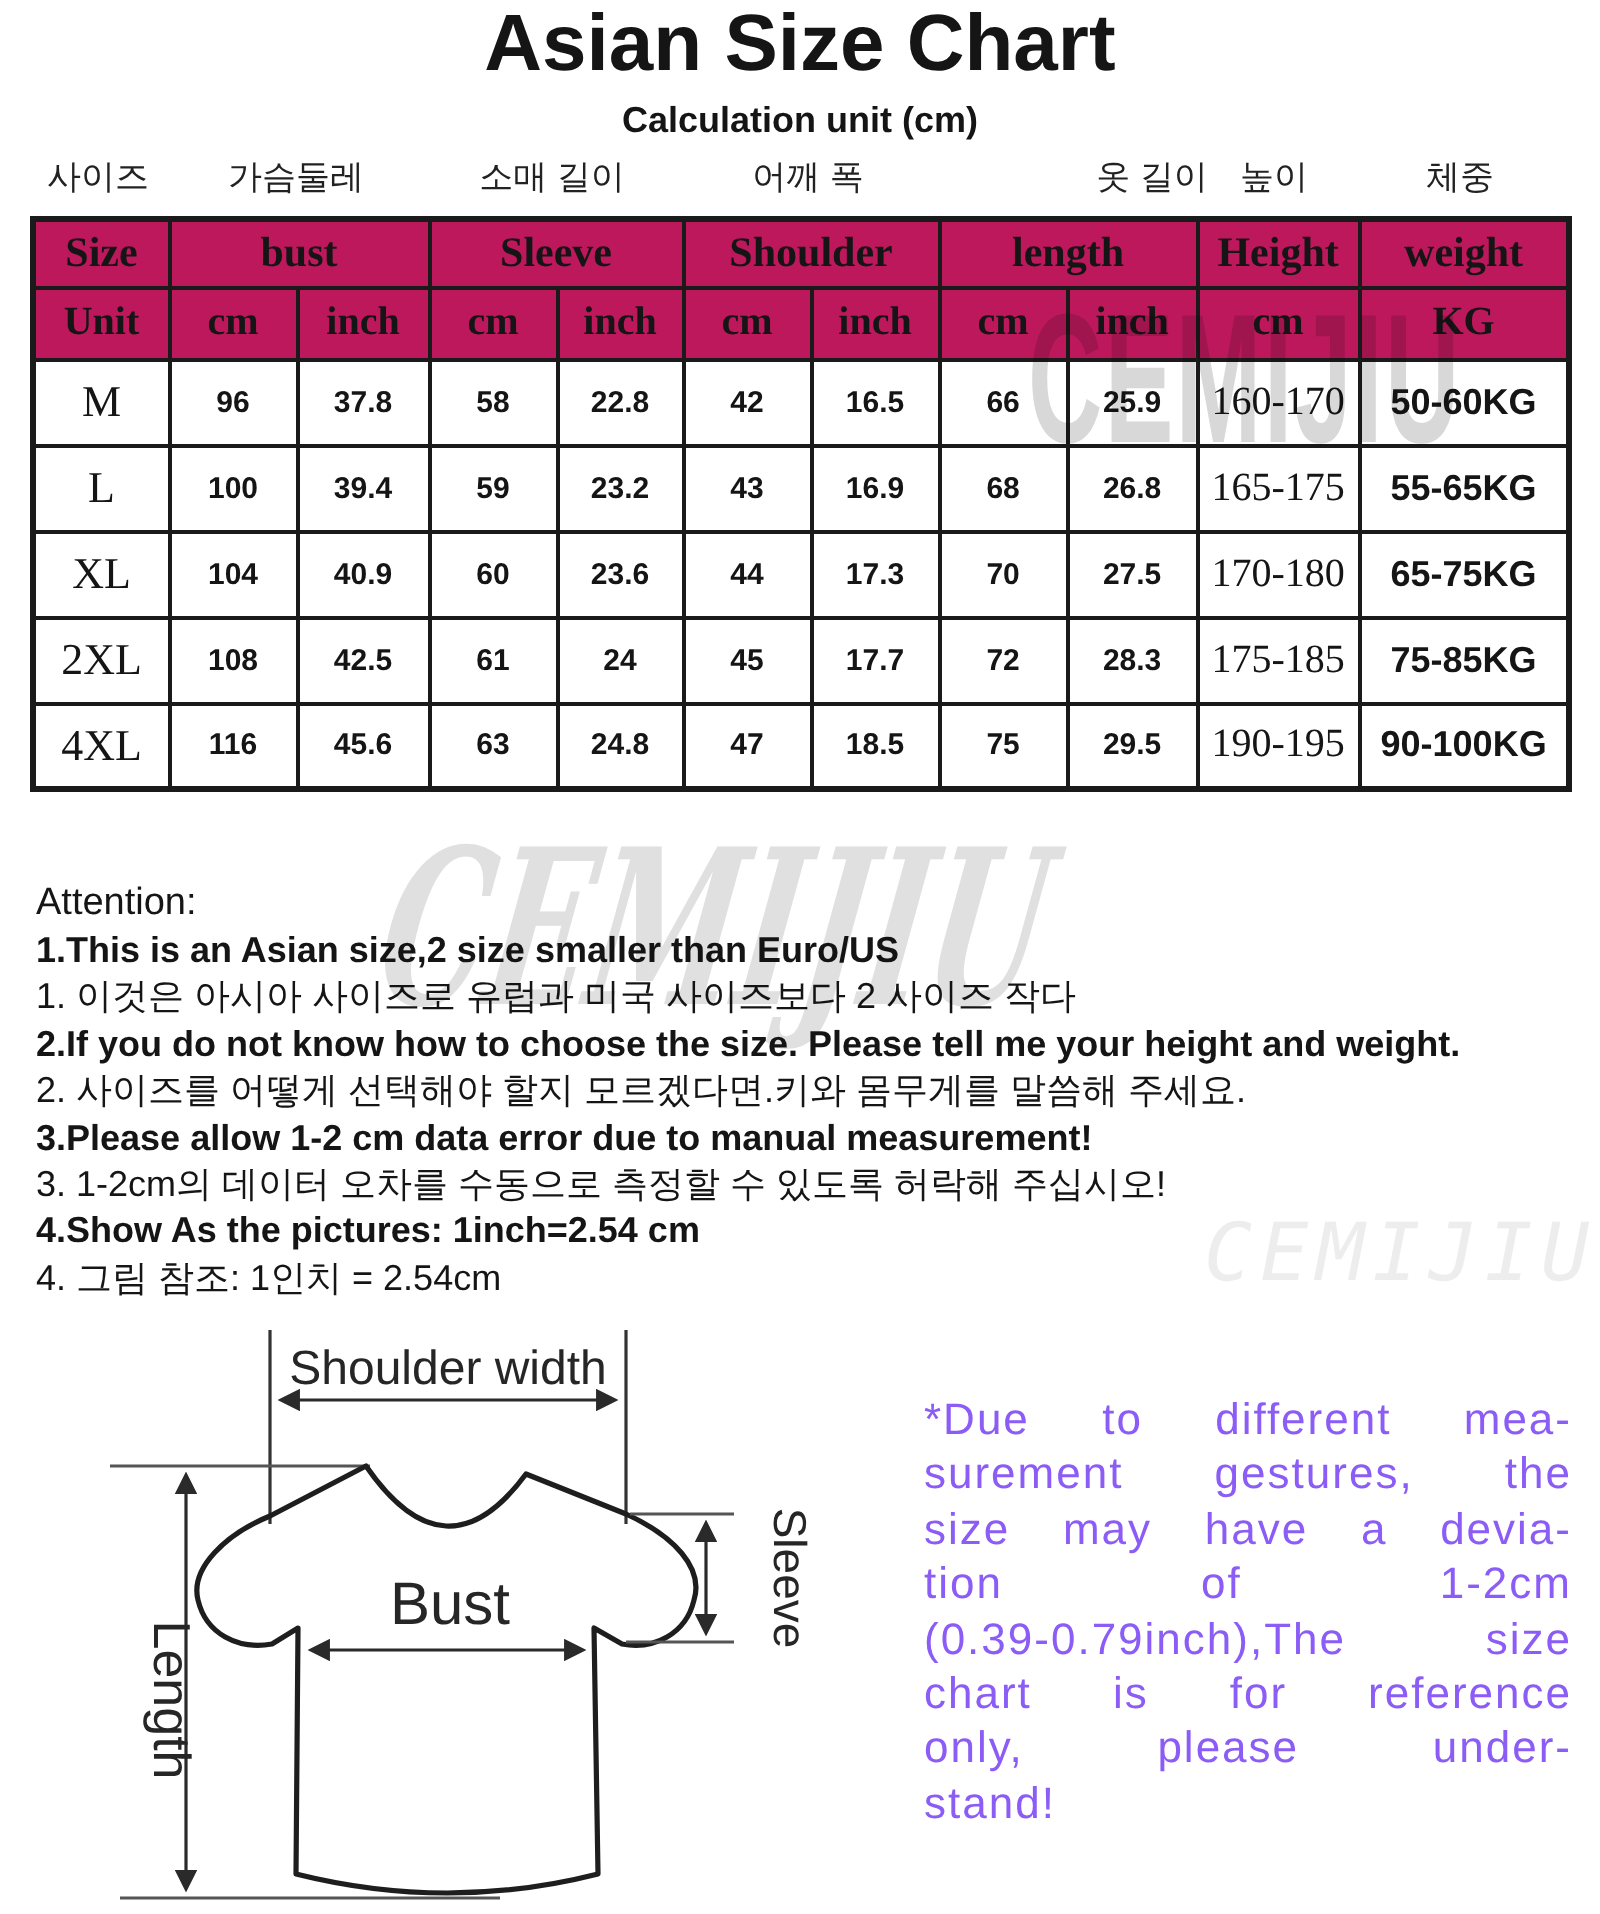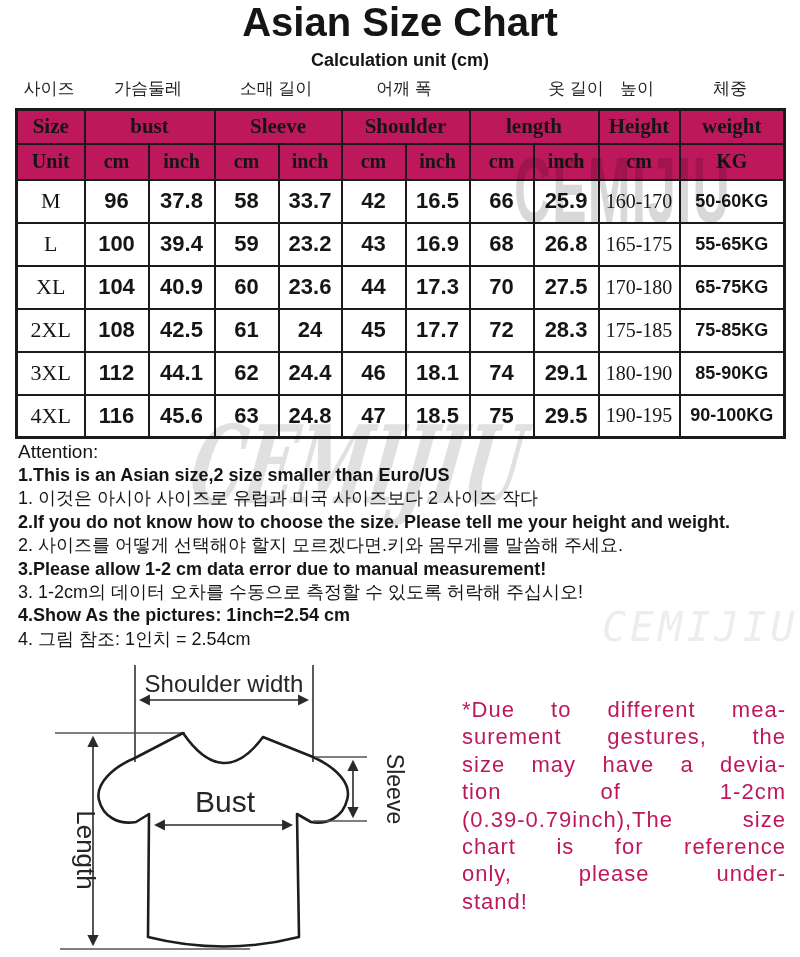--- a/index.html
+++ b/index.html
@@ -19,34 +19,34 @@
     border-collapse:collapse; table-layout:fixed; border:3px solid #1a1a1a; }
   .size-table th, .size-table td { border:2px solid #1a1a1a; text-align:center;
     padding:0; vertical-align:middle; overflow:hidden; }
   .size-table thead tr.grp { height:34px; }
   .size-table thead tr.unit { height:36px; }
   .size-table tbody tr { height:43px; }
   .size-table thead th { background:#be185d; font-family:"Liberation Serif", serif;
     font-weight:bold; font-size:21px; }
   .size-table thead tr.unit th { font-size:20px; }
   td.c-size  { font-family:"Liberation Serif", serif; font-size:22px; font-weight:normal; }
-  td.c-num   { font-size:22px; font-weight:bold; }
+  td.c-num   { font-size:15px; font-weight:bold; }
   td.c-height{ font-family:"Liberation Serif", serif; font-size:20px; }
   td.c-weight{ font-size:18px; font-weight:bold; }
   
   .attention { position:absolute; left:18px; top:440px; width:770px; }
   .attn-heading { font-size:19px; font-weight:normal; line-height:24px; }
   .attn-line { line-height:23.4px; white-space:nowrap; }
   .attn-line.en { font-size:18px; font-weight:bold; }
   .attn-line.kr { font-size:18px; font-weight:normal; }
   
   .diagram { position:absolute; left:15px; top:660px; }
   .diagram text { font-family:"Liberation Sans", sans-serif; fill:#262626; }
   
-  .disclaimer { position:absolute; left:462px; top:696px; width:324px; color:#be185d; }
+  .disclaimer { position:absolute; left:462px; top:696px; width:324px; color:#8b5cf6; }
   .disc-line { font-size:22px; line-height:27.4px; letter-spacing:1px;
                text-align:justify; text-align-last:justify; white-space:normal; }
   .disc-line.last { text-align-last:left; }
   
   .wm { position:absolute; pointer-events:none; mix-blend-mode:multiply;
         white-space:nowrap; z-index:5; }
   .wm-table { left:514px; top:138px; font-size:92px; font-weight:bold;
               color:#d8d8d8; transform:scaleX(0.56); transform-origin:left top;
               letter-spacing:2px; }
   .wm-script { left:202px; top:402px; font-size:108px; font-style:italic; font-weight:bold;
@@ -111,21 +111,21 @@
           <th>cm</th>
           <th>KG</th>
         </tr>
     </thead>
     <tbody id="tBody">
         <tr>
           <td class="c-size">M</td>
           <td class="c-num">96</td>
           <td class="c-num">37.8</td>
           <td class="c-num">58</td>
-          <td class="c-num">33.7</td>
+          <td class="c-num">22.8</td>
           <td class="c-num">42</td>
           <td class="c-num">16.5</td>
           <td class="c-num">66</td>
           <td class="c-num">25.9</td>
           <td class="c-height">160-170</td>
           <td class="c-weight">50-60KG</td>
         </tr>
         <tr>
           <td class="c-size">L</td>
           <td class="c-num">100</td>
@@ -157,33 +157,20 @@
           <td class="c-num">108</td>
           <td class="c-num">42.5</td>
           <td class="c-num">61</td>
           <td class="c-num">24</td>
           <td class="c-num">45</td>
           <td class="c-num">17.7</td>
           <td class="c-num">72</td>
           <td class="c-num">28.3</td>
           <td class="c-height">175-185</td>
           <td class="c-weight">75-85KG</td>
-        </tr>
-        <tr>
-          <td class="c-size">3XL</td>
-          <td class="c-num">112</td>
-          <td class="c-num">44.1</td>
-          <td class="c-num">62</td>
-          <td class="c-num">24.4</td>
-          <td class="c-num">46</td>
-          <td class="c-num">18.1</td>
-          <td class="c-num">74</td>
-          <td class="c-num">29.1</td>
-          <td class="c-height">180-190</td>
-          <td class="c-weight">85-90KG</td>
         </tr>
         <tr>
           <td class="c-size">4XL</td>
           <td class="c-num">116</td>
           <td class="c-num">45.6</td>
           <td class="c-num">63</td>
           <td class="c-num">24.8</td>
           <td class="c-num">47</td>
           <td class="c-num">18.5</td>
           <td class="c-num">75</td>

